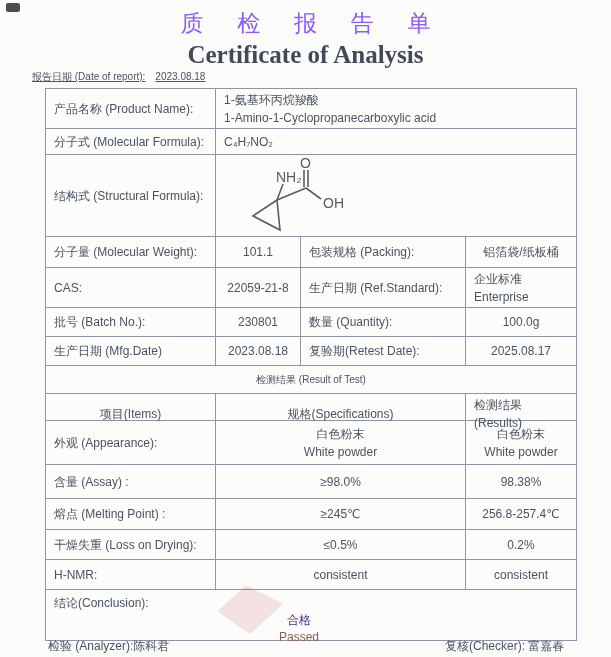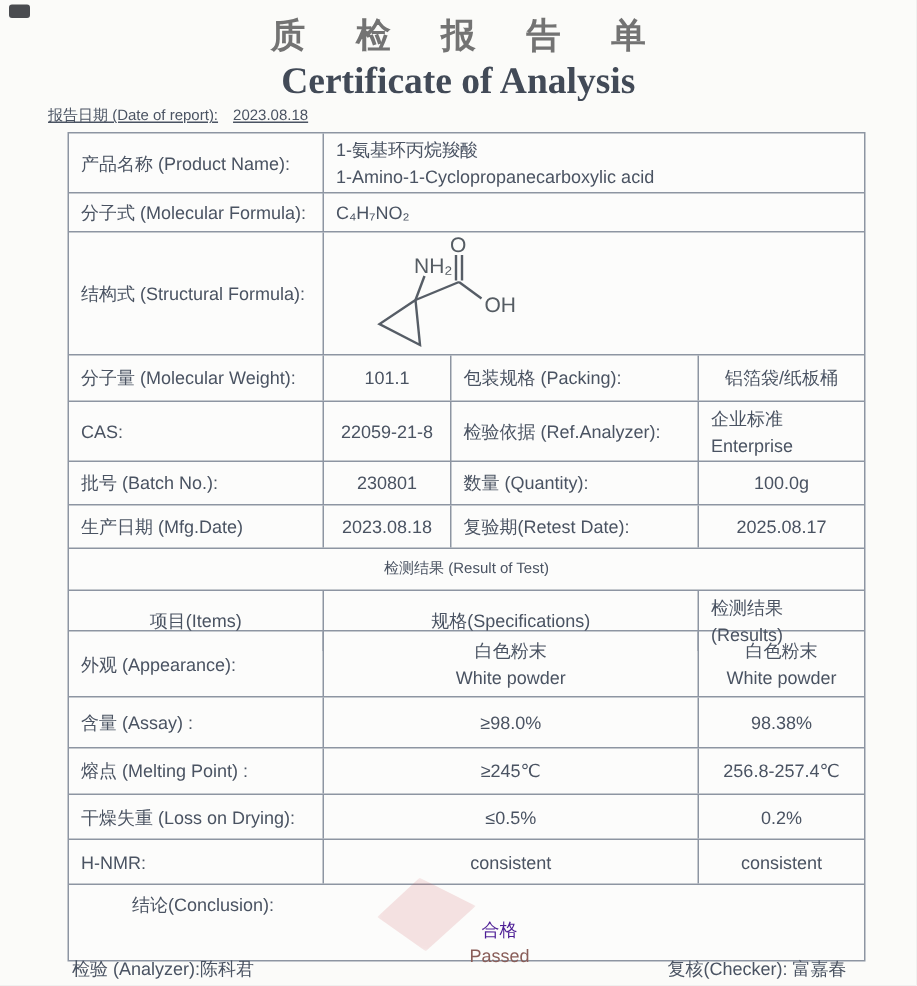--- a/index.html
+++ b/index.html
@@ -17,40 +17,40 @@
     color:var(--ink);
     overflow:hidden;
   }
   .scan-artifact{
     position:absolute;left:6px;top:3px;width:14px;height:9px;
     background:#2a2d33;border-radius:2px;opacity:.85;
   }
   .title-zh{
     text-align:center;padding-top:8px;
     font-family:"Liberation Serif","DejaVu Serif",serif;
-    font-size:23px;font-weight:700;letter-spacing:14px;
-    color:#737373;text-indent:14px;
+    font-size:23px;font-weight:400;letter-spacing:14px;
+    color:#8b5cf6;text-indent:14px;
   }
   .title-en{
     text-align:center;margin-top:2px;
     font-family:"Liberation Serif","DejaVu Serif",serif;
     font-size:25px;font-weight:700;color:#424a57;
   }
   .report-date{
     position:absolute;left:32px;top:70px;font-size:10px;text-decoration:underline;
   }
   .report-date .val{margin-left:10px;}
   .coa-table{
     position:absolute;left:45px;top:88px;width:532px;
     border:1px solid var(--border);
     font-size:12px;
     background:rgba(255,255,255,.4);
   }
   .row{display:grid;border-bottom:1px solid var(--border);}
-  .row:last-child{border-bottom:none;margin-left:34px;}
+  .row:last-child{border-bottom:none;}
   .cols-2{grid-template-columns:170px 1fr;}
   .cols-4{grid-template-columns:170px 85px 165px 1fr;}
   .cols-3{grid-template-columns:170px 250px 1fr;}
   .cols-1{grid-template-columns:1fr;}
   .cell{
     border-right:1px solid var(--border);
     display:flex;flex-direction:column;justify-content:center;
     padding:2px 8px;line-height:1.5;
   }
   .cell:last-child{border-right:none;}
@@ -137,21 +137,21 @@
     <div class="row cols-4 h31">
       <div class="cell">分子量 (Molecular Weight):</div>
       <div class="cell c">101.1</div>
       <div class="cell">包装规格 (Packing):</div>
       <div class="cell c">铝箔袋/纸板桶</div>
     </div>
 
     <div class="row cols-4 h40b">
       <div class="cell">CAS:</div>
       <div class="cell c">22059-21-8</div>
-      <div class="cell">检验依据 (Ref.Analyzer):</div>
+      <div class="cell">生产日期 (Ref.Standard):</div>
       <div class="cell">
         <span>企业标准</span>
         <span>Enterprise</span>
       </div>
     </div>
 
     <div class="row cols-4 h29">
       <div class="cell">批号 (Batch No.):</div>
       <div class="cell c">230801</div>
       <div class="cell">数量 (Quantity):</div>

